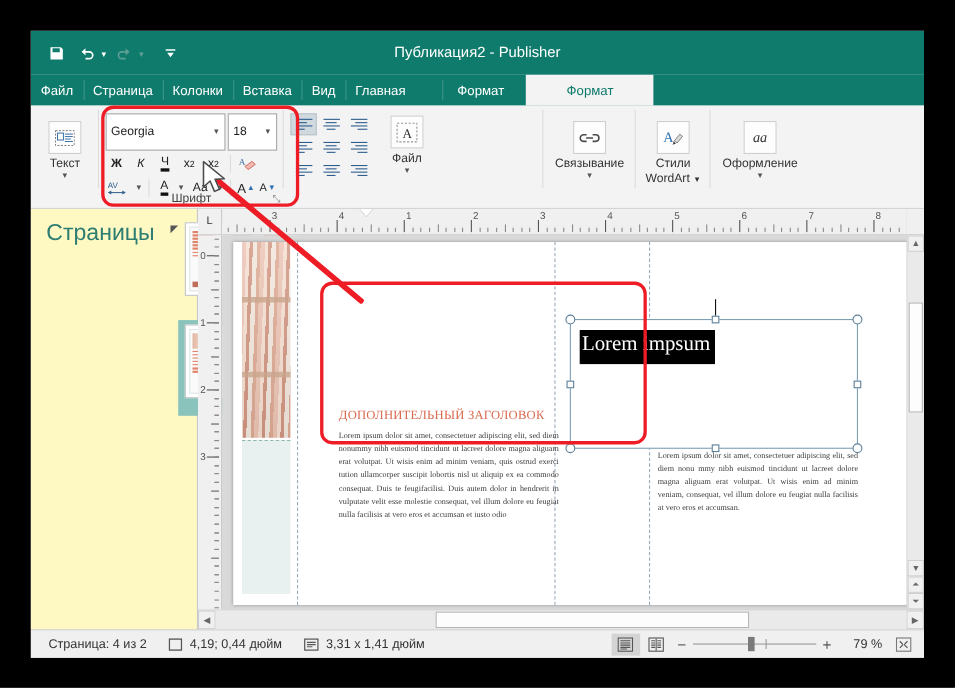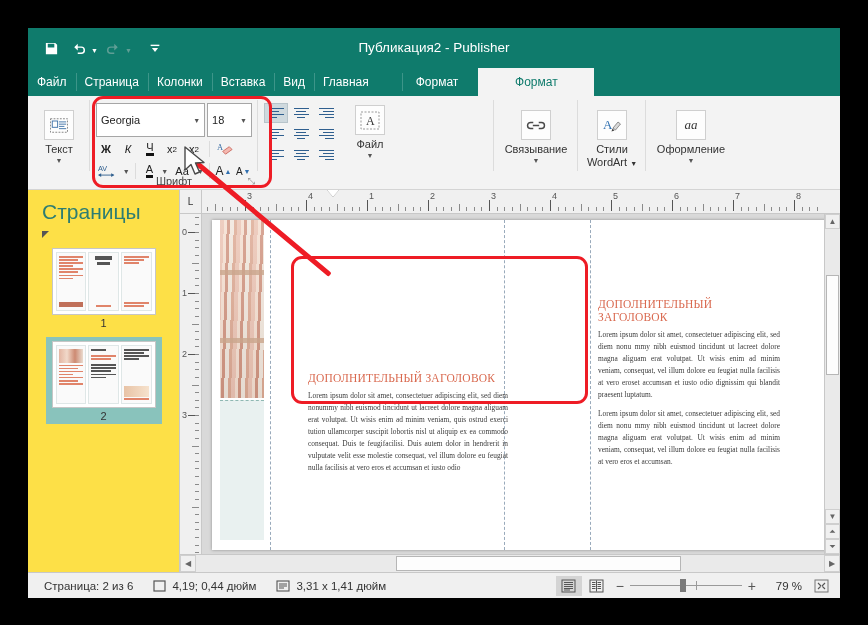--- a/index.html
+++ b/index.html
@@ -146,22 +146,22 @@
     cursor:pointer;
   }
   .alignbtn.sel { background:#cfd9de; border-color:#b8c4ca; }
   .lines { width:15px; display:flex; flex-direction:column; gap:1.5px; }
   .lines i { display:block; height:1.5px; background:#2f5f8f; }
 
   
   .body-area { flex:1; display:flex; min-height:0; position:relative; background:#d9d9d9; }
 
   .pagepane {
-    width:152px; background:#fde047; border-right:1px solid #c8c8c8;
-    display:flex; flex-direction:column; padding:8px 0 0 0; flex:0 0 152px;
+    width:152px; background:#fef9c3; border-right:1px solid #c8c8c8;
+    display:flex; flex-direction:row; padding:8px 0 0 0; flex:0 0 152px;
   }
   .pagepane h2 {
     margin:2px 0 0 14px; font-size:21px; font-weight:normal; color:#2d7d72;
   }
   .collapse-arrow {
     margin:7px 0 6px 14px; width:0; height:0;
     border-left:7px solid #555; border-bottom:7px solid transparent;
     cursor:pointer;
   }
   .thumbwrap { display:flex; flex-direction:column; align-items:center; gap:6px; }
@@ -871,20 +871,32 @@
               </div>
 
               <div class="col" style="left:386px; top:78px; width:182px;">
                 <div class="colhead">ДОПОЛНИТЕЛЬНЫЙ ЗАГОЛОВОК</div>
                 <div class="colbody">
                   <p>Lorem ipsum dolor sit amet, consectetuer adipiscing elit, sed diem nonu mmy nibh euismod tincidunt ut lacreet dolore magna aliguam erat volutpat. Ut wisis enim ad minim veniam, consequat, vel illum dolore eu feugiat nulla facilisis at vero eroset accumsan et iusto odio dignissim qui blandit praesent luptatum.</p>
                   <p>Lorem ipsum dolor sit amet, consectetuer adipiscing elit, sed diem nonu mmy nibh euismod tincidunt ut lacreet dolore magna aliguam erat volutpat. Ut wisis enim ad minim veniam, consequat, vel illum dolore eu feugiat nulla facilisis at vero eros et accumsan.</p>
                 </div>
               </div>
 
+              <div class="textbox">
+                <div class="tb-caret"></div>
+                <div class="tb-text">Lorem impsum</div>
+                <div class="h-ci" style="left:-5px; top:-5px;"></div>
+                <div class="h-sq" style="left:128px; top:-4px;"></div>
+                <div class="h-ci" style="right:-5px; top:-5px;"></div>
+                <div class="h-sq" style="left:-4px; top:55px;"></div>
+                <div class="h-sq" style="right:-4px; top:55px;"></div>
+                <div class="h-ci" style="left:-5px; bottom:-5px;"></div>
+                <div class="h-sq" style="left:128px; bottom:-4px;"></div>
+                <div class="h-ci" style="right:-5px; bottom:-5px;"></div>
+              </div>
             </div>
 
           </div>
 
           <div class="vscroll">
             <div class="sb-btn">▲</div>
             <div class="sb-track">
               <div class="sb-thumb"></div>
             </div>
             <div class="sb-btn">▼</div>
@@ -898,21 +910,21 @@
           <div class="hsb-track">
             <div class="hsb-thumb"></div>
           </div>
           <div class="hsb-btn">▶</div>
         </div>
       </div>
     </div>
 
     <div class="statusbar">
       <div class="st-item">
-        <span>Страница: 2 из 6</span>
+        <span>Страница: 4 из 2</span>
       </div>
       <div class="st-item">
         <span class="st-ico">
           <svg width="13" height="12" viewBox="0 0 13 12">
               <rect x="1" y="1" width="11" height="10" fill="none" stroke="#555" stroke-width="1.2"></rect>
             </svg>
         </span>
         <span>4,19; 0,44 дюйм</span>
       </div>
       <div class="st-item">

